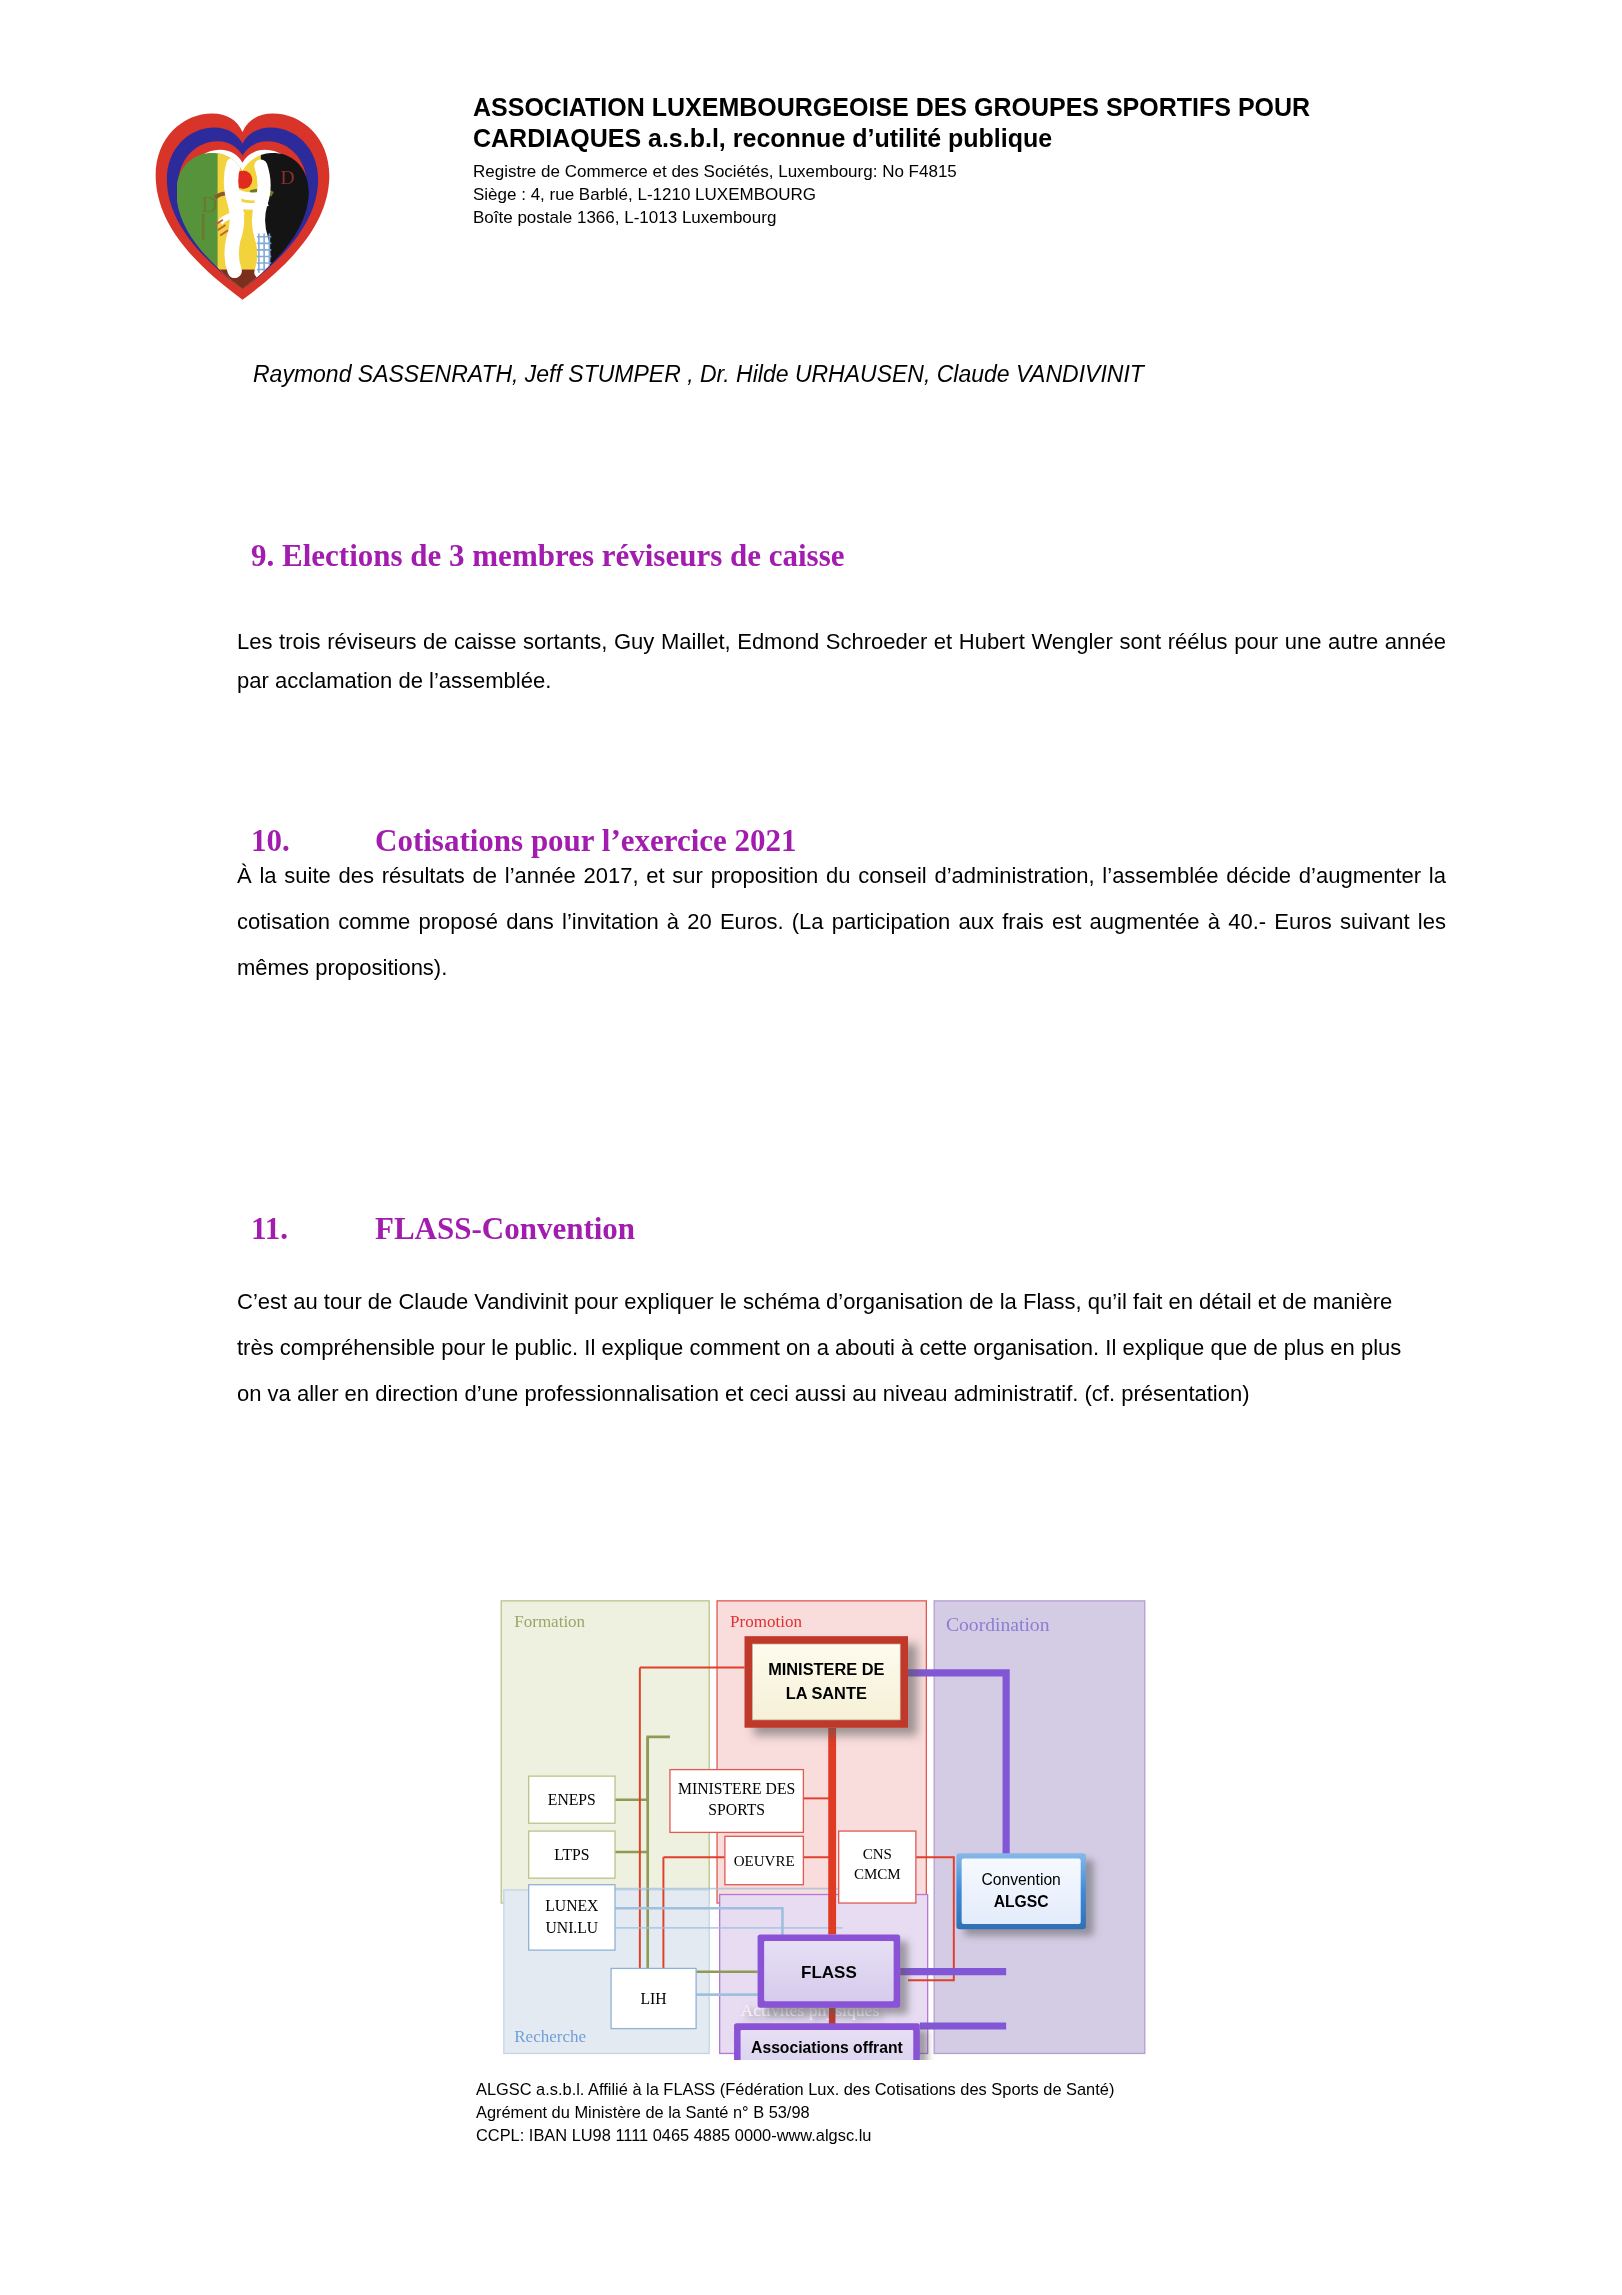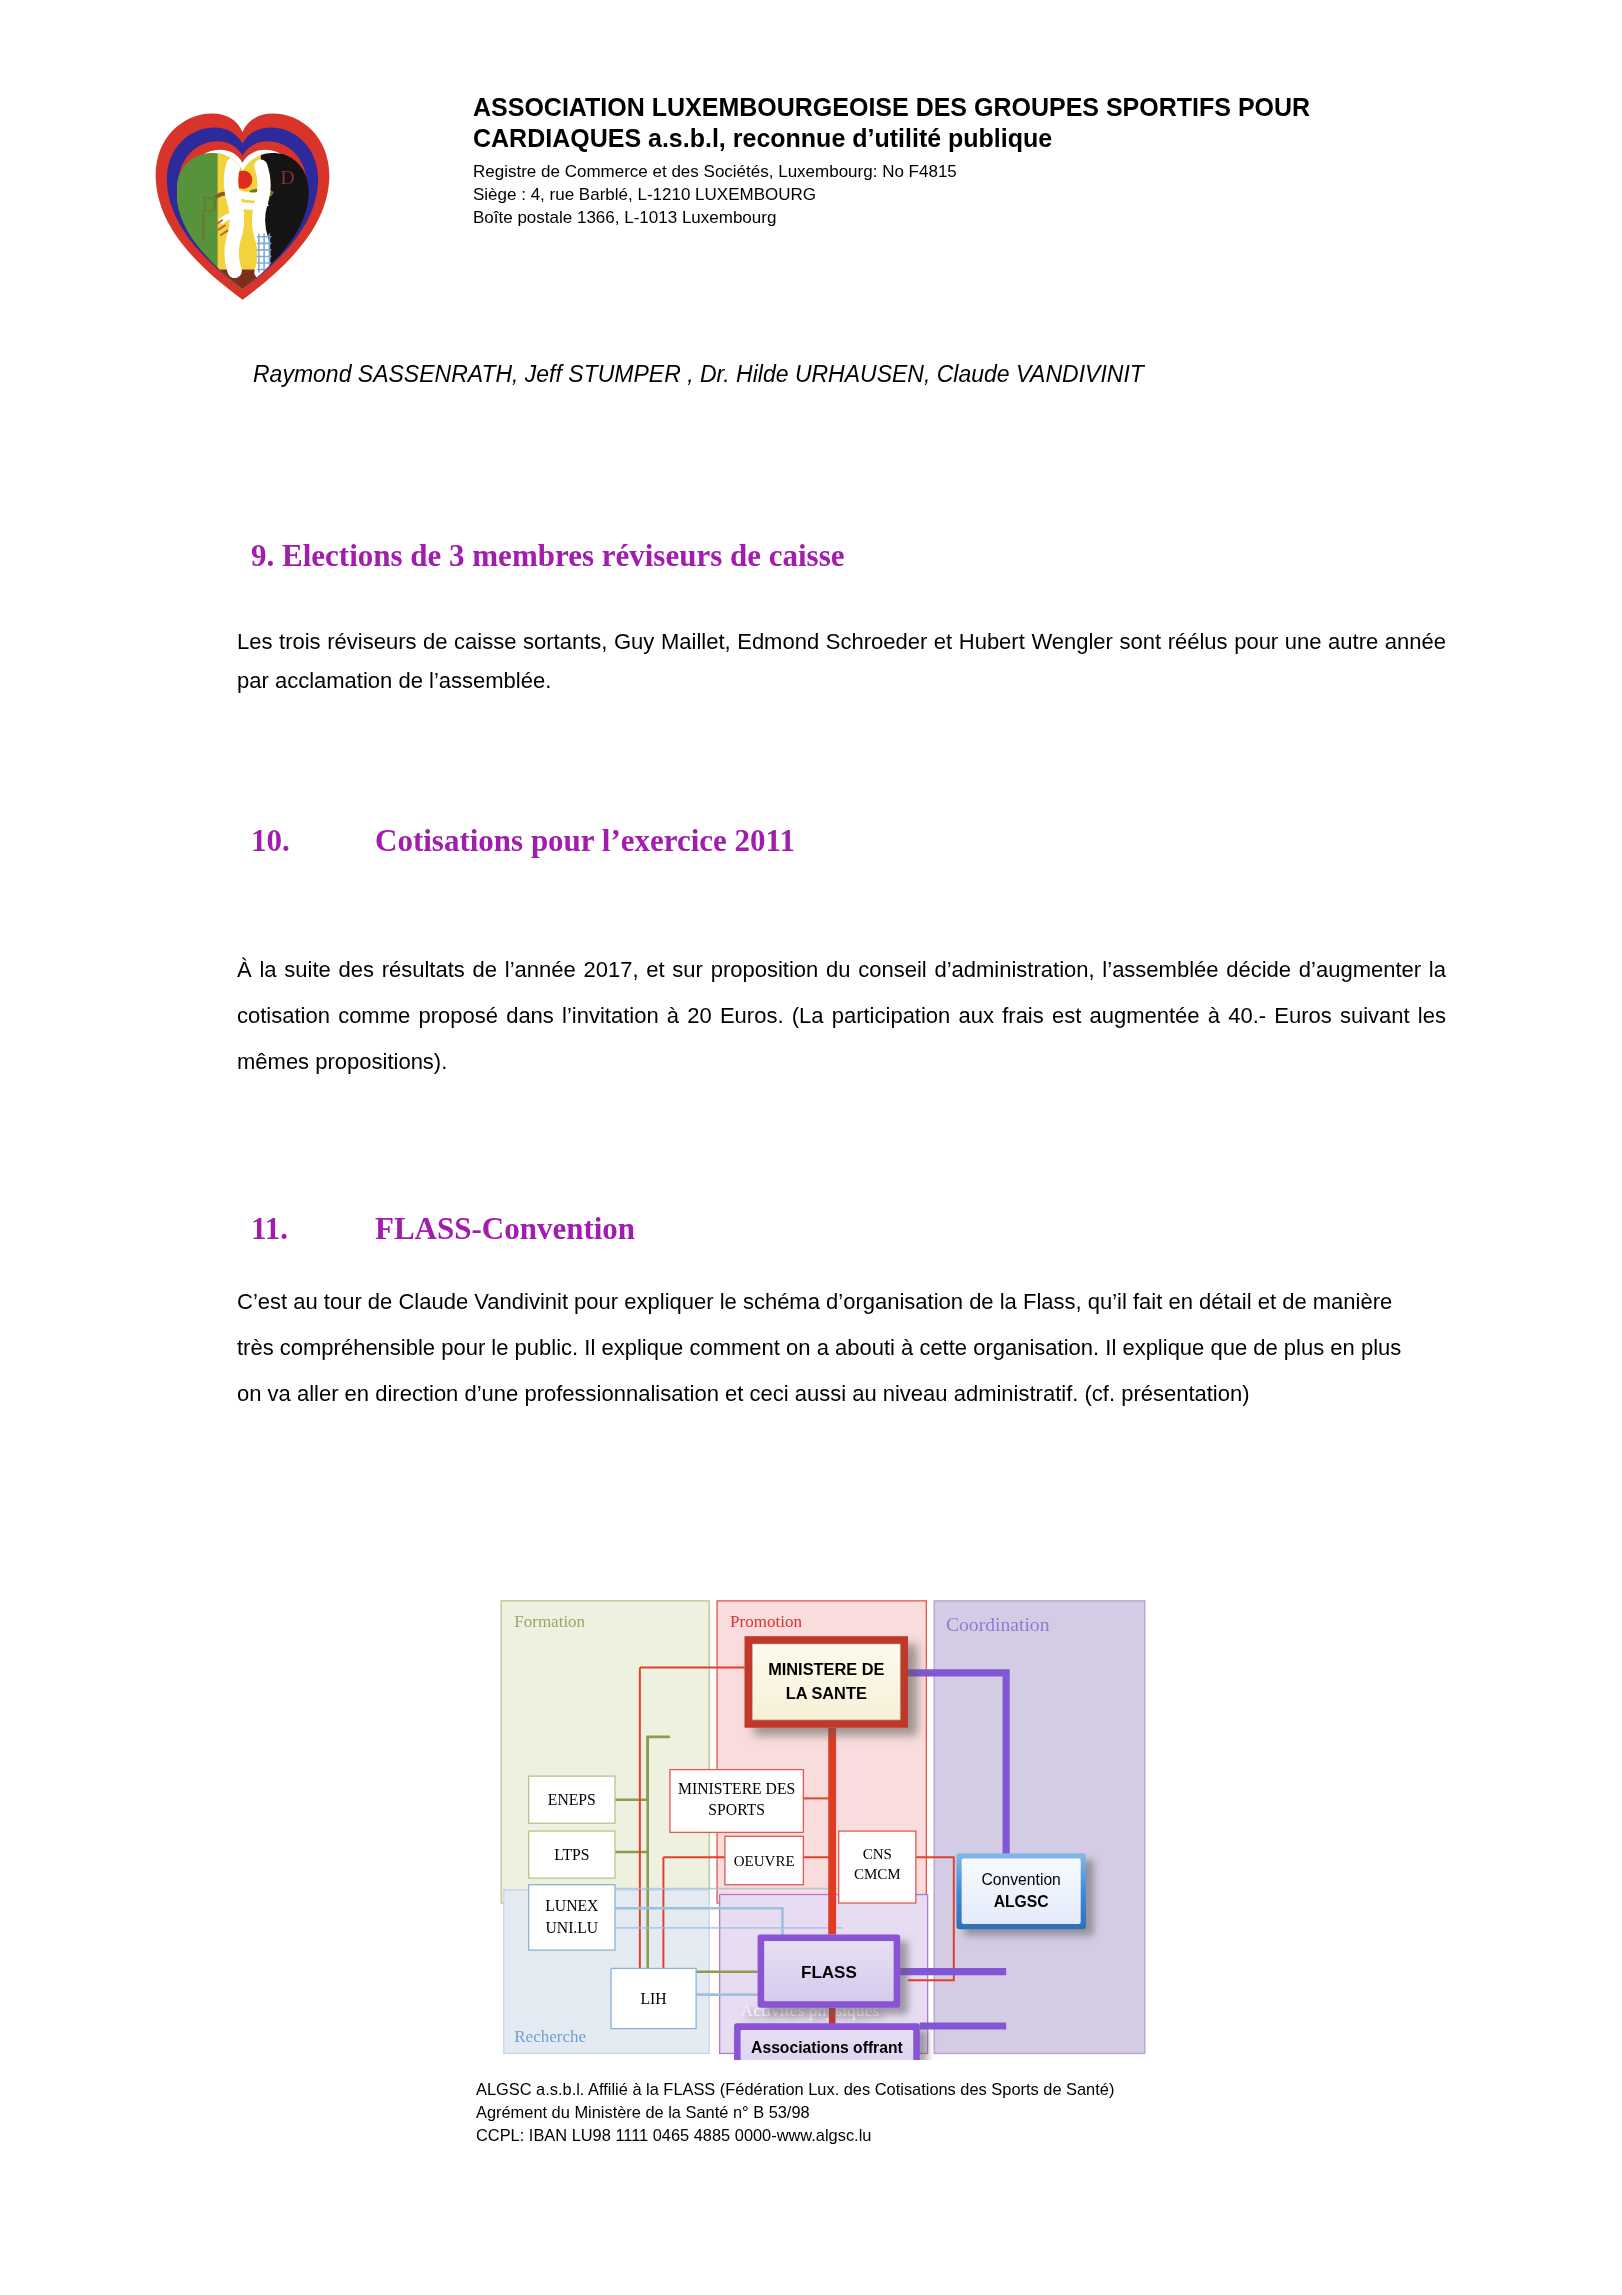--- a/index.html
+++ b/index.html
@@ -186,23 +186,23 @@
 </div>
 
 <div id="content">
 
   <div class="blk para-italic" style="left:16px; top:353px; width:1209px;">Raymond SASSENRATH, Jeff STUMPER , Dr. Hilde URHAUSEN, Claude VANDIVINIT</div>
 
   <h2 class="section-head blk" style="left:0; top:523px; width:1226px;">9. Elections de 3 membres réviseurs de caisse</h2>
 
   <p class="para blk" style="left:0; top:622px; width:1209px;">Les trois réviseurs de caisse sortants, Guy Maillet, Edmond Schroeder et Hubert Wengler sont réélus pour une autre année par acclamation de l’assemblée.</p>
 
-  <h2 class="section-head blk" style="left:0; top:808px; width:1226px;">10.		Cotisations pour l’exercice 2011</h2>
-
-  <p class="para loose blk" style="left:0; top:947px; width:1209px;">À la suite des résultats de l’année 2017, et sur proposition du conseil d’administration, l’assemblée décide d’augmenter la cotisation comme proposé dans l’invitation à 20 Euros. (La participation aux frais est augmentée à 40.- Euros suivant les mêmes propositions).</p>
+  <h2 class="section-head blk" style="left:0; top:808px; width:1226px;">10.		Cotisations pour l’exercice 2021</h2>
+
+  <p class="para loose blk" style="left:0; top:853px; width:1209px;">À la suite des résultats de l’année 2017, et sur proposition du conseil d’administration, l’assemblée décide d’augmenter la cotisation comme proposé dans l’invitation à 20 Euros. (La participation aux frais est augmentée à 40.- Euros suivant les mêmes propositions).</p>
 
   <h2 class="section-head blk" style="left:0; top:1196px; width:1226px;">11.		FLASS-Convention</h2>
 
   <p class="para loose blk" style="left:0; top:1279px; width:1184px; text-align:left; text-align-last:left;">C’est au tour de Claude Vandivinit pour expliquer le schéma d’organisation de la Flass, qu’il fait en détail et de manière très compréhensible pour le public. Il explique comment on a abouti à cette organisation. Il explique que de plus en plus on va aller en direction d’une professionnalisation et ceci aussi au niveau administratif. (cf. présentation)</p>
 </div>
 
 <div id="diagram">
   <svg width="694" height="484" viewBox="0 0 1060 740" xmlns="http://www.w3.org/2000/svg">
     <defs>
       <linearGradient id="gradSante" x1="0" y1="0" x2="0" y2="1">

